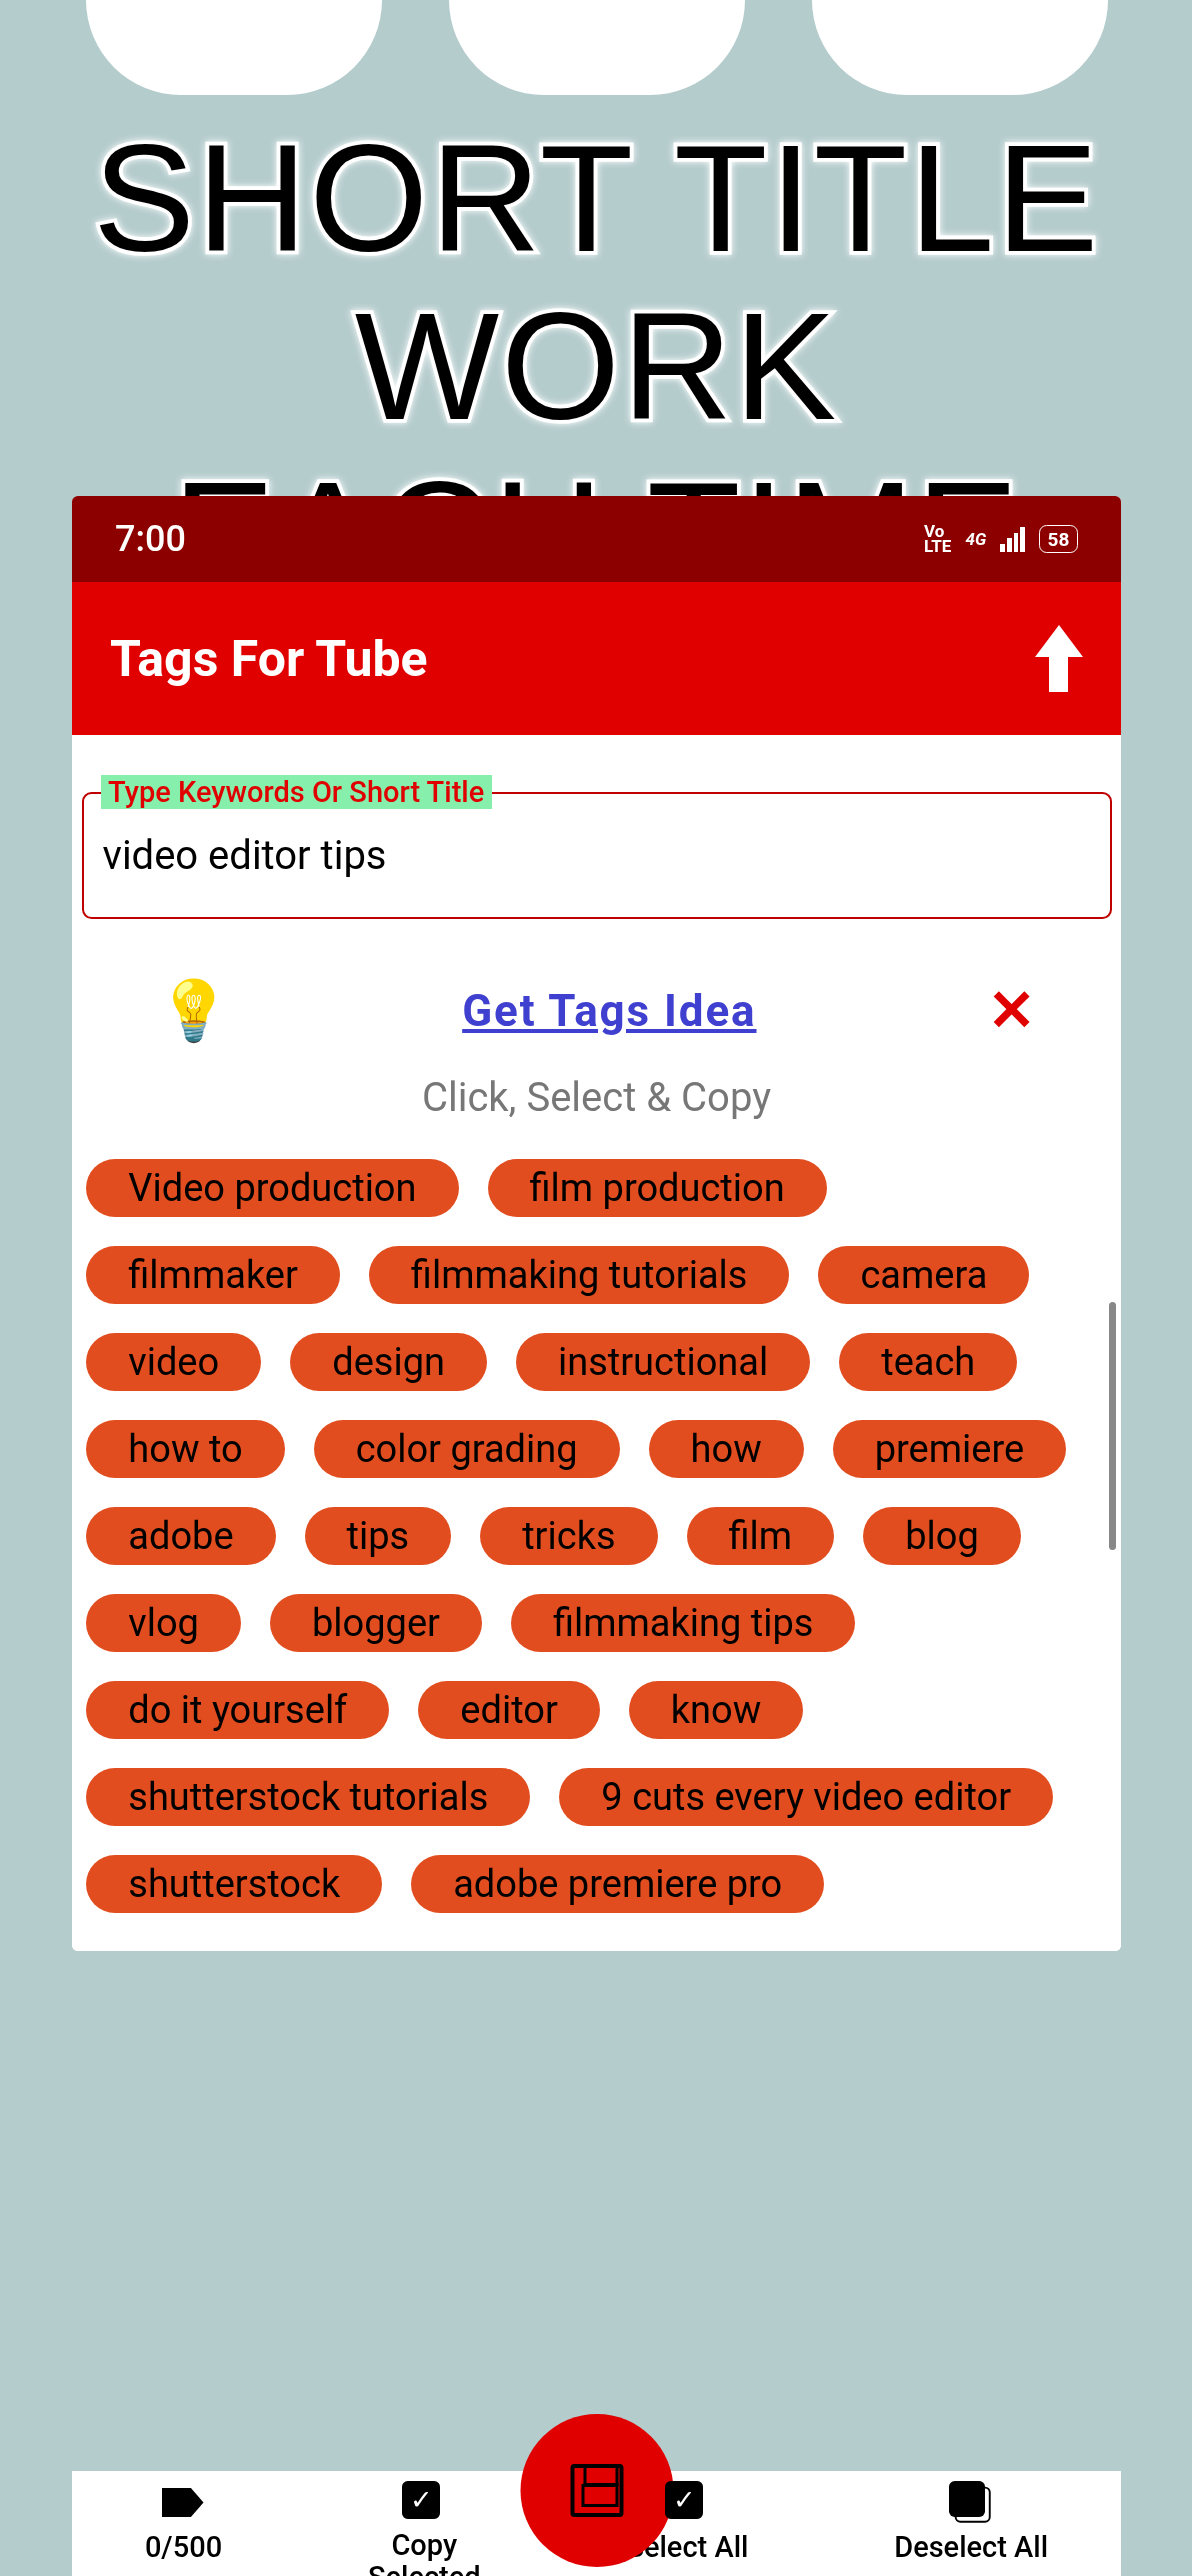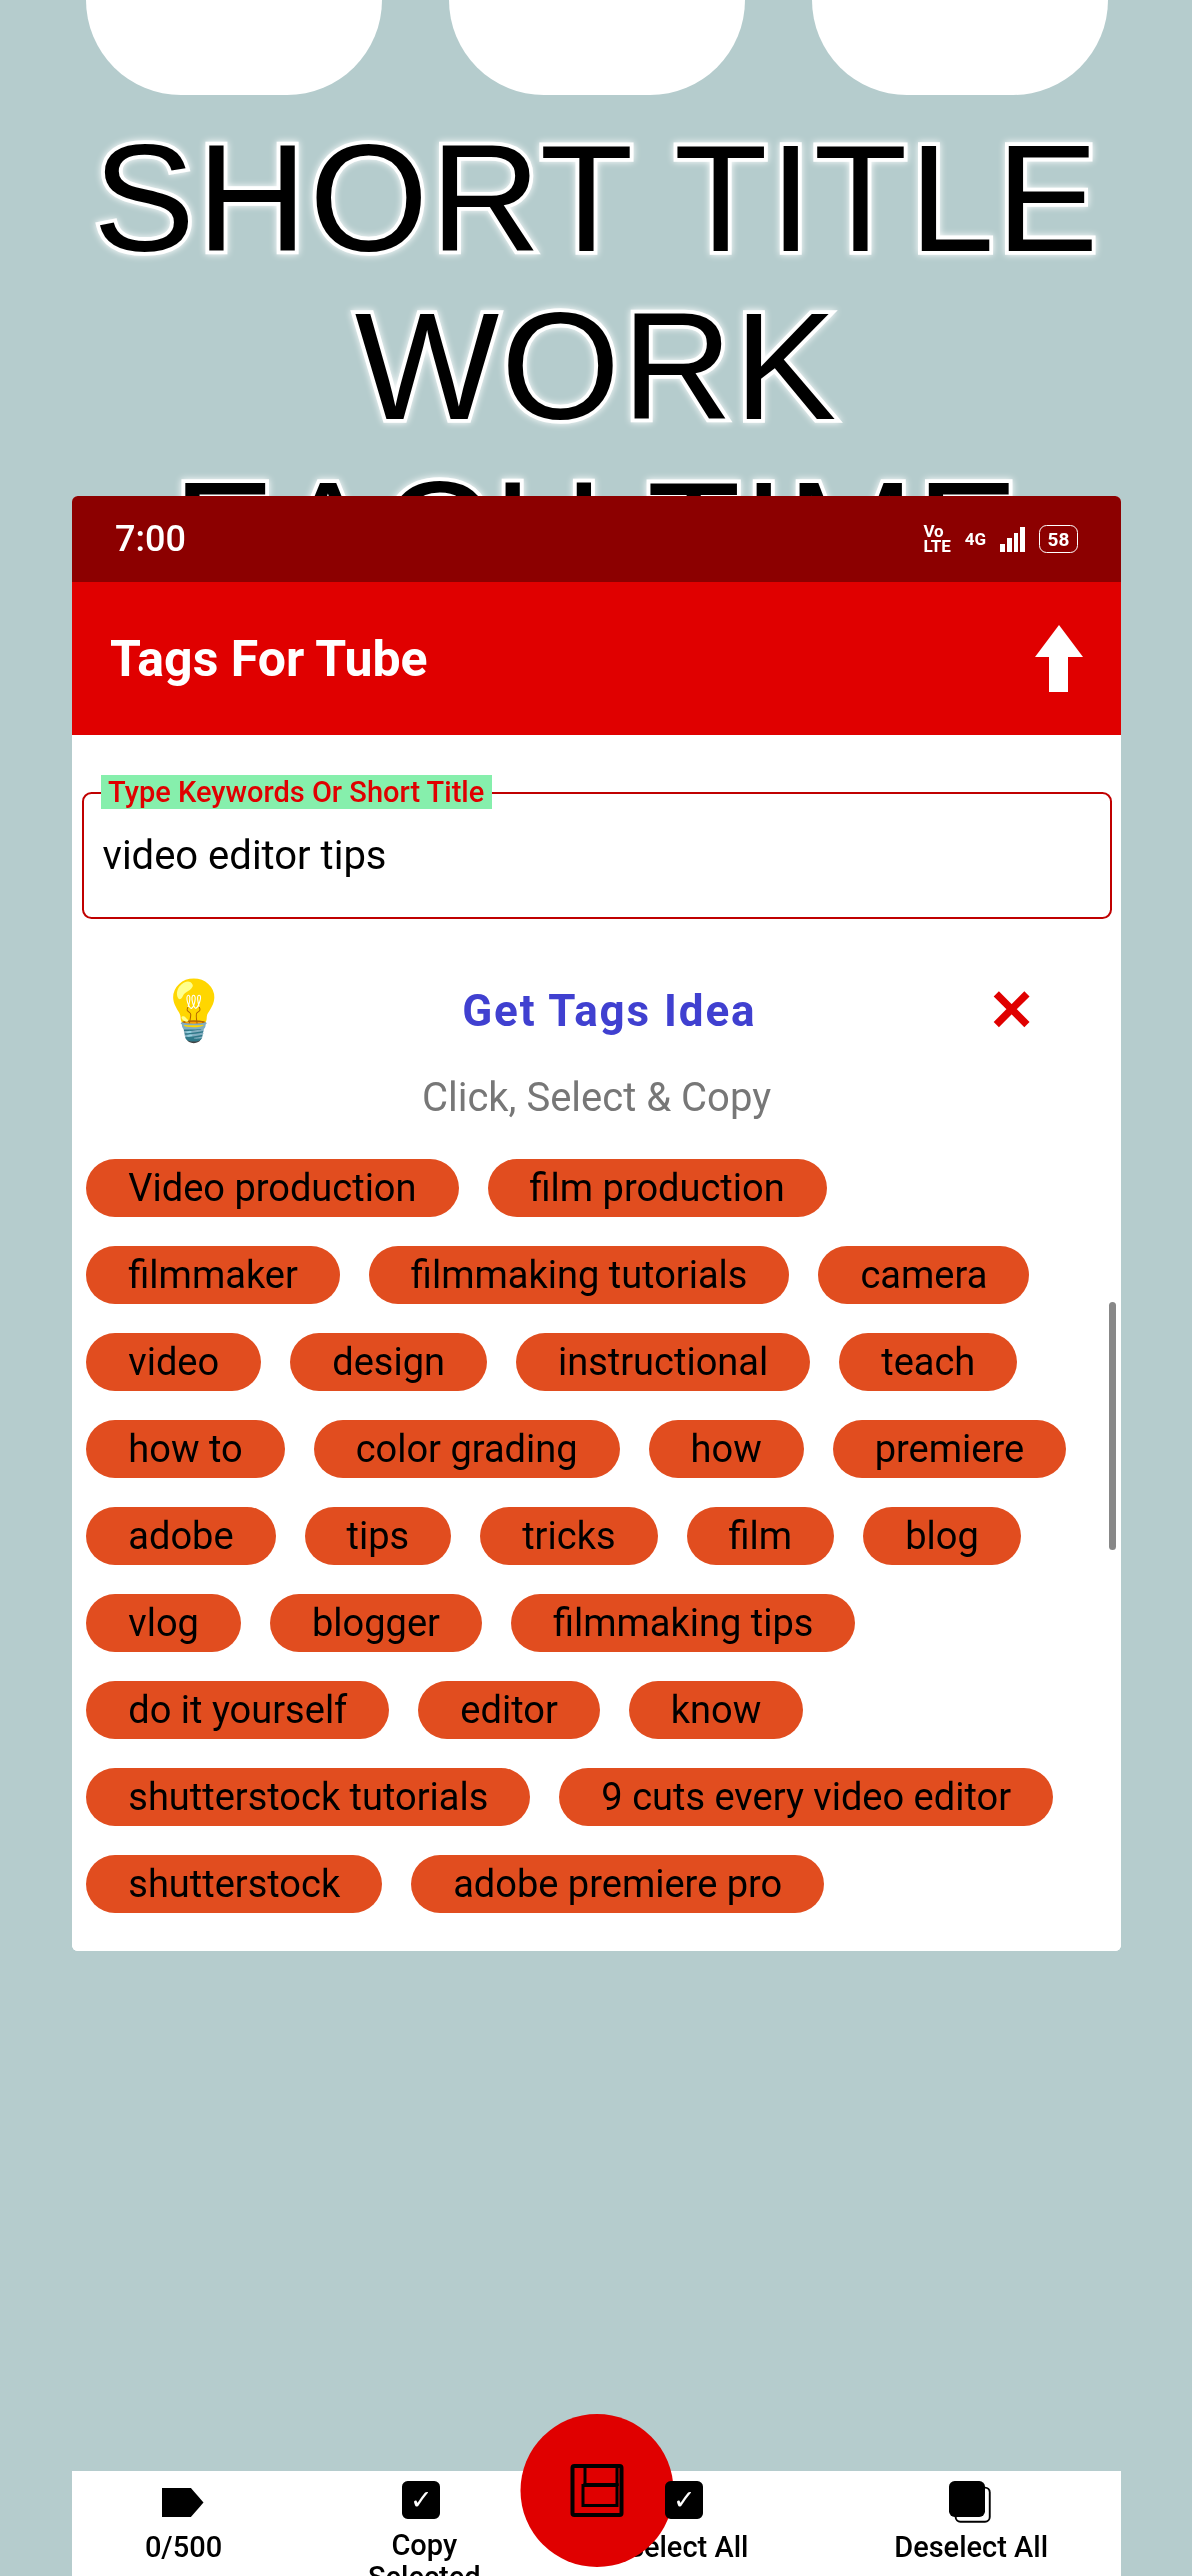--- a/index.html
+++ b/index.html
@@ -54,21 +54,21 @@
   height: 86px;
   display: flex;
   align-items: center;
   justify-content: space-between;
   padding: 12px 43px;
   color: #fff;
 }
 .status-time { font-size: 36px; font-weight: 500; }
 .status-icons { display: flex; align-items: center; gap: 14px; font-size: 25px; }
 .status-volte { font-size: 17px; line-height: 0.9; font-weight: bold; }
-.status-4g { font-size: 17px; font-weight: bold; }
+.status-4g { font-size: 17px; font-weight: bold; font-style: italic; }
 .status-bars { display: inline-flex; align-items: flex-end; gap: 1.9px; }
 .status-bars span { width: 4.8px; background: #fff; display: inline-block; }
 .status-bars span:nth-child(1){height:7.6px}
 .status-bars span:nth-child(2){height:13.4px}
 .status-bars span:nth-child(3){height:19px}
 .status-bars span:nth-child(4){height:25px}
 .status-battery {
   border: 1.9px solid #fff; border-radius: 7.6px; padding: 1.9px 7.6px; font-size: 19px; font-weight: bold;
 }
 .app-header {
@@ -102,21 +102,21 @@
 .keyword-input {
   width: 100%; border: 2.9px solid #c00000; border-radius: 9.5px;
   padding: 38px 19px; font-size: 40px; color: #000;
   outline: none; font-family: inherit;
 }
 .get-tags-row {
   display: flex; align-items: center; justify-content: space-between;
   padding: 0 76px 29px 76px;
 }
 .bulb-icon { color: #3b82f6; font-size: 59px; }
-.get-tags-text { color: #4040d0; font-size: 44px; font-weight: bold; letter-spacing: 1.9px; }
+.get-tags-text { color: #4040d0; font-size: 44px; font-weight: bold; letter-spacing: 1.9px; text-decoration: underline; }
 .close-x { color: #e00000; font-size: 57px; font-weight: bold; cursor: pointer; }
 .subtitle { text-align: center; color: #777; font-size: 40px; margin-bottom: 38px; }
 .tags-area {
   display: flex; flex-wrap: wrap; gap: 29px 29px; padding: 0 4.8px;
   position: relative;
 }
 .tag {
   background: #e14d1f;
   color: #000000;
   border-radius: 48px;

